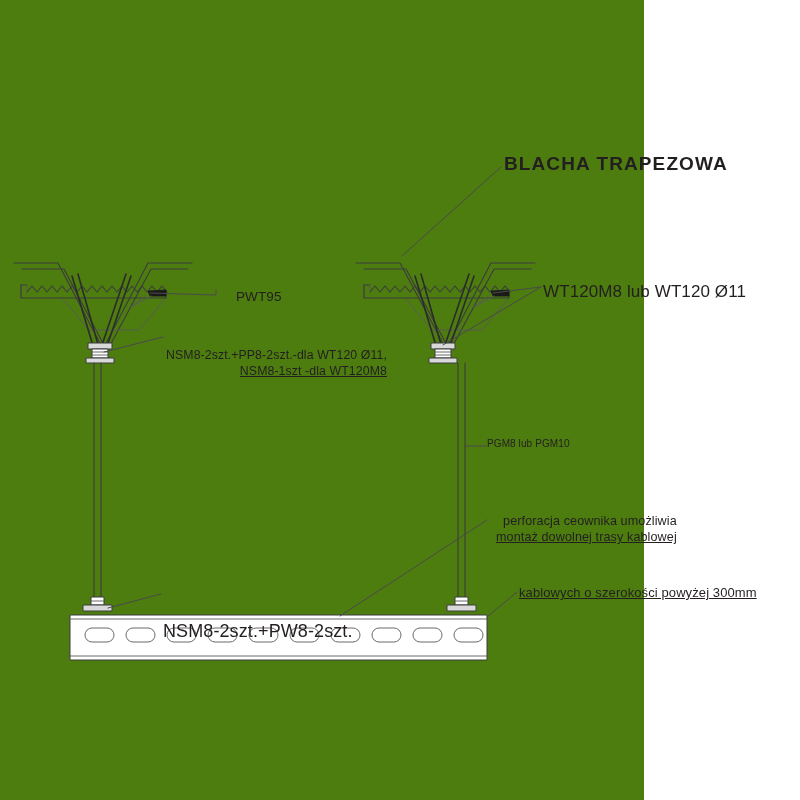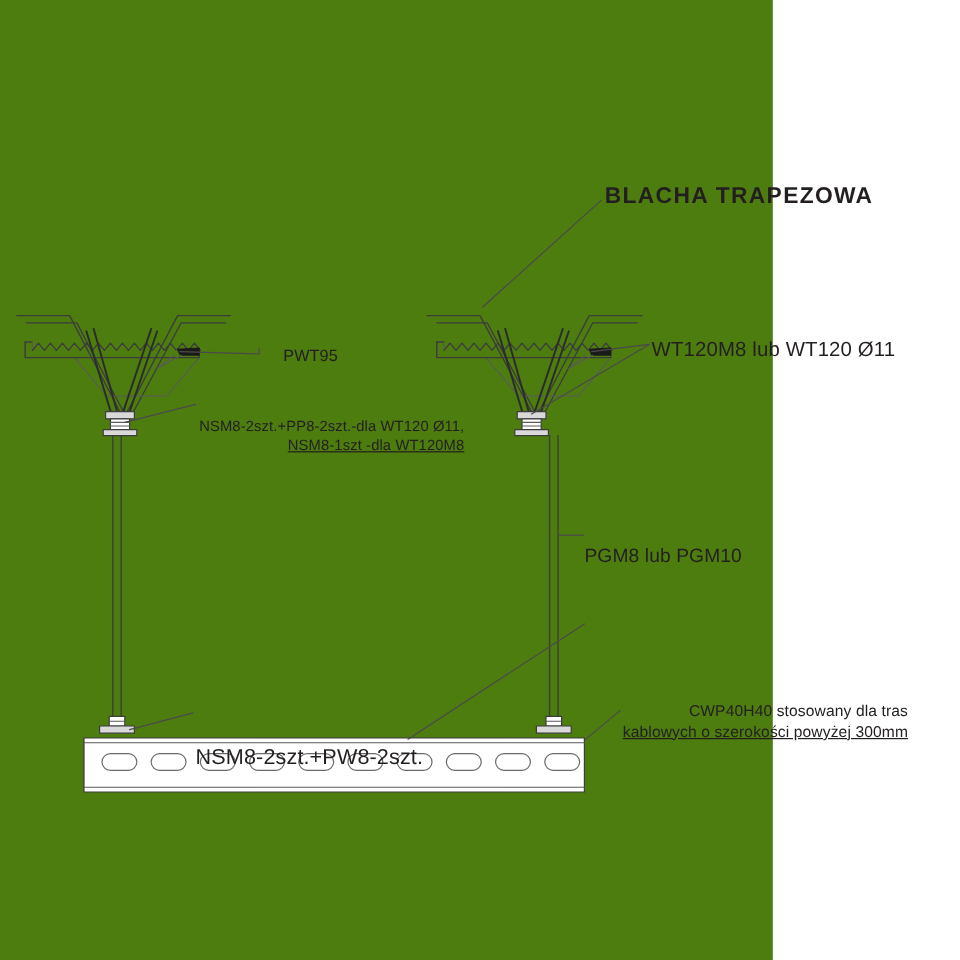--- a/index.html
+++ b/index.html
@@ -103,24 +103,23 @@
     font-size: 12.3px;
     left: 166px;
     top: 348px;
   }
   #label-wt120 {
     font-size: 17px;
     left: 543px;
     top: 281px;
   }
   #label-pgm {
-    font-size: 16px;
+    font-size: 10px;
     left: 487px;
     top: 438px;
-    margin-top: 16px;
   }
   #label-perforacja {
     font-size: 12.6px;
     left: 489px;
     top: 513px;
   }
   #label-nsm-pw {
     font-size: 18px;
     left: 163px;
     top: 620px;
@@ -301,18 +300,19 @@
   <div class="lbl" id="title-text">BLACHA TRAPEZOWA</div>
 
   <div class="lbl" id="label-pwt95">PWT95</div>
 
   <div class="lbl" id="label-nsm-pp"><span>NSM8-2szt.+PP8-2szt.-dla WT120 Ø11,</span><span class="lbl-line2">NSM8-1szt -dla WT120M8</span></div>
 
   <div class="lbl" id="label-wt120">WT120M8 lub WT120 Ø11</div>
 
   <div class="lbl" id="label-pgm">PGM8 lub PGM10</div>
 
+  <div class="lbl" id="label-perforacja"><span>perforacja ceownika umożliwia</span><span class="lbl-line2">montaż dowolnej trasy kablowej</span></div>
 
   <div class="lbl" id="label-nsm-pw">NSM8-2szt.+PW8-2szt.</div>
 
-  <div class="lbl" id="label-cwp"><span>CWP40H40 stosowany dla tras</span><span class="lbl-line2">kablowych o szerokości powyżej 300mm</span></div>
+  <div class="lbl" id="label-cwp"><span class="lbl-line2">kablowych o szerokości powyżej 300mm</span></div>
 
 </div>
 
 </body></html>

